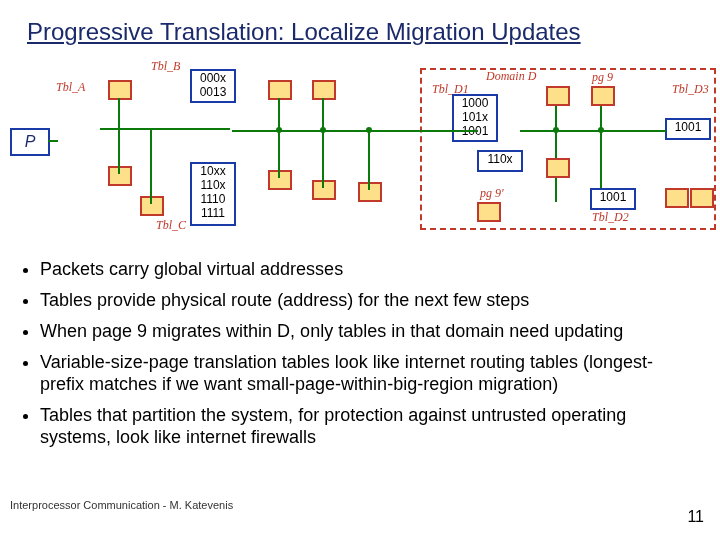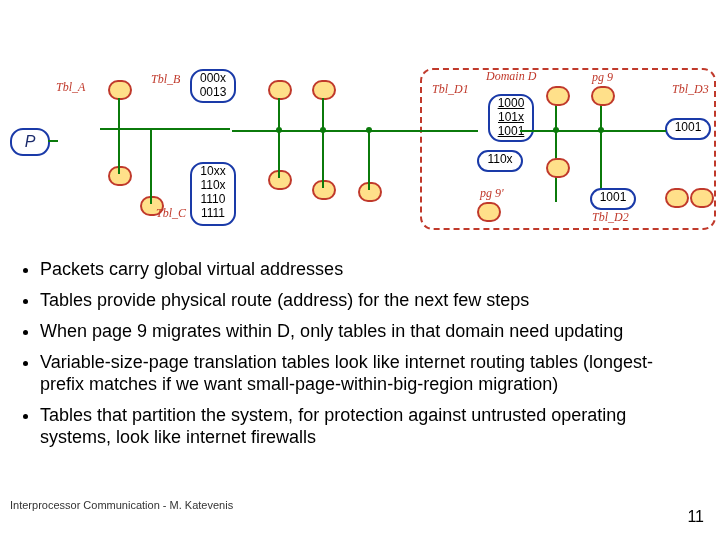--- a/index.html
+++ b/index.html
@@ -34,21 +34,20 @@
     width: 720px;
     height: 184px;
   }
   
   .box {
     position: absolute;
     font-family: "Arial Narrow", Arial, sans-serif;
     font-size: 12px;
     line-height: 14px;
     text-align: center;
-    border-radius: 13px;
   }
   .blue-border { border: 2px solid #1a3aa8; background: #fff; }
   .red-border  { border: 2px solid #c0392b; }
   .yellow-fill { background: #ffe08a; }
   .bus-line { position: absolute; background: #0b7a0b; height: 2px; }
   .bus-line-v { position: absolute; background: #0b7a0b; width: 2px; }
   .dot { position: absolute; width: 6px; height: 6px; border-radius: 50%; background: #0b7a0b; }
   .diag-label {
     position: absolute;
     font-style: italic;
@@ -86,38 +85,39 @@
     bottom: 14px;
     font-size: 16px;
     margin-top: 27px;
   }
 </style>
 </head>
 <body>
 
 <div class="slide">
 
+  <div class="title">Progressive Translation: Localize Migration Updates</div>
 
   <div class="diagram">
 
     <div class="box blue-border" style="left:10px; top:70px; width:36px; height:24px; line-height:24px; font-style:italic; font-size:16px; color:#1a2a6b;">P</div>
 
     <div class="diag-label" style="left:56px; top:22px;">Tbl_A</div>
 
     <div class="box red-border yellow-fill" style="left:108px; top:22px; width:20px; height:16px;"></div>
     <div class="box red-border yellow-fill" style="left:108px; top:108px; width:20px; height:16px;"></div>
     <div class="box red-border yellow-fill" style="left:140px; top:138px; width:20px; height:16px;"></div>
 
-    <div class="diag-label" style="left:151px; top:14px;">Tbl_B</div>
+    <div class="diag-label" style="left:151px; top:1px;">Tbl_B</div>
     <div class="box blue-border" style="left:190px; top:11px; width:42px; height:30px;">
       <div>000x</div>
       <div>0013</div>
     </div>
 
-    <div class="diag-label" style="left:156px; top:148px;text-align:center;">Tbl_C</div>
+    <div class="diag-label" style="left:156px; top:160px;text-align:center;">Tbl_C</div>
     <div class="box blue-border" style="left:190px; top:104px; width:42px; height:60px;">
       <div>10xx</div>
       <div>110x</div>
       <div>1110</div>
       <div>1111</div>
     </div>
 
     <div class="box red-border yellow-fill" style="left:268px; top:22px; width:20px; height:16px;"></div>
     <div class="box red-border yellow-fill" style="left:312px; top:22px; width:20px; height:16px;"></div>
     <div class="box red-border yellow-fill" style="left:268px; top:112px; width:20px; height:16px;"></div>
@@ -134,21 +134,21 @@
     <div class="bus-line-v" style="left:322px; top:40px; height:90px;"></div>
     <div class="bus-line-v" style="left:368px; top:72px; height:60px;"></div>
     <div class="dot" style="left:276px; top:69px;"></div>
     <div class="dot" style="left:320px; top:69px;"></div>
     <div class="dot" style="left:366px; top:69px;"></div>
 
     <div class="box" style="left:420px; top:10px; width:292px; height:158px; border:2px dashed #c0392b;"></div>
     <div class="diag-label" style="left:486px; top:11px;">Domain D</div>
 
     <div class="diag-label" style="left:432px; top:24px;">Tbl_D1</div>
-    <div class="box blue-border" style="left:488px; top:36px; width:42px; height:44px;text-decoration:underline;">
+    <div class="box blue-border" style="left:452px; top:36px; width:42px; height:44px;">
       <div>1000</div>
       <div>101x</div>
       <div>1001</div>
     </div>
     <div class="box blue-border" style="left:477px; top:92px; width:42px; height:18px;">
       <div>110x</div>
     </div>
     <div class="diag-label" style="left:480px; top:128px;">pg 9'</div>
     <div class="box red-border yellow-fill" style="left:477px; top:144px; width:20px; height:16px;"></div>
 

